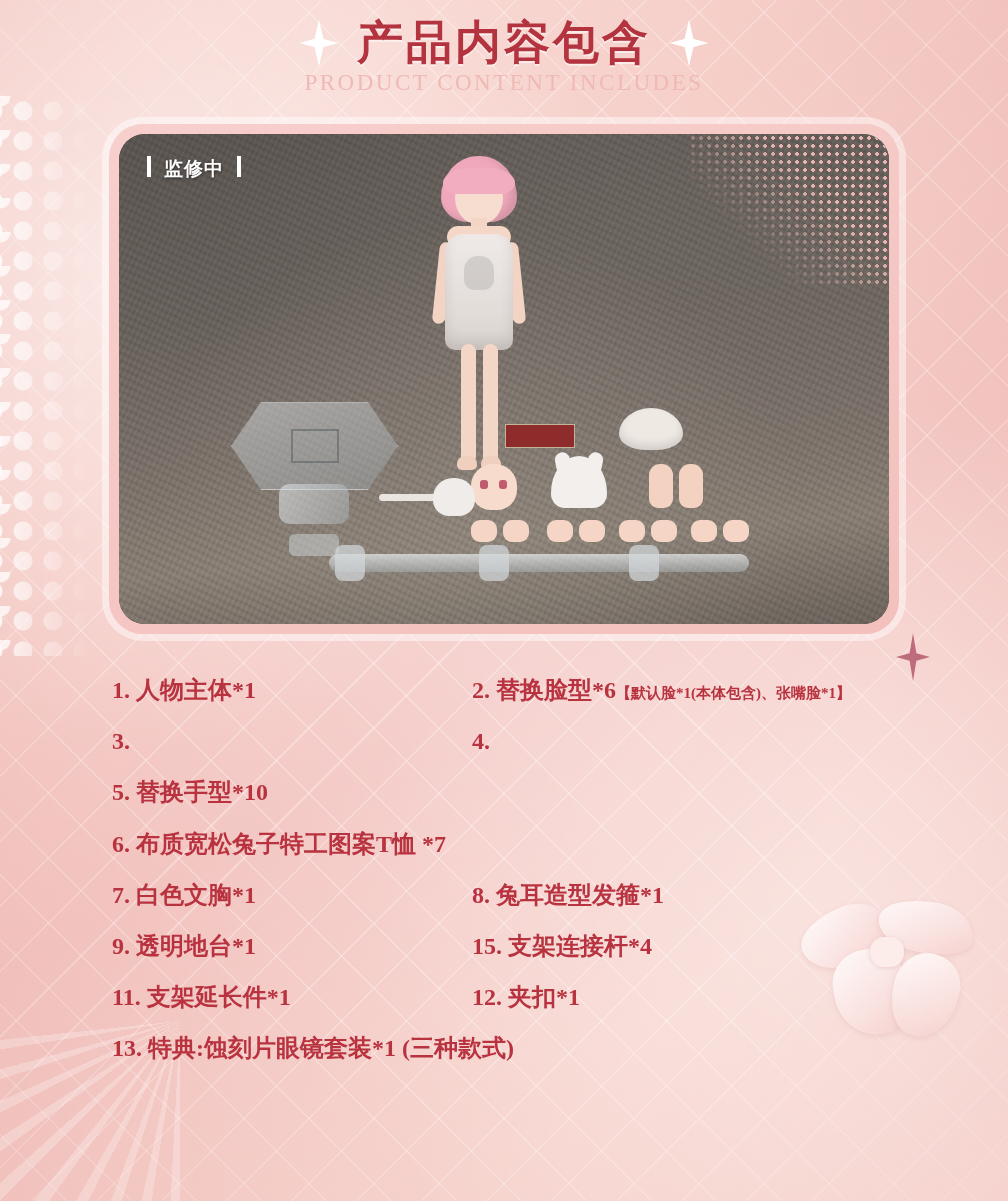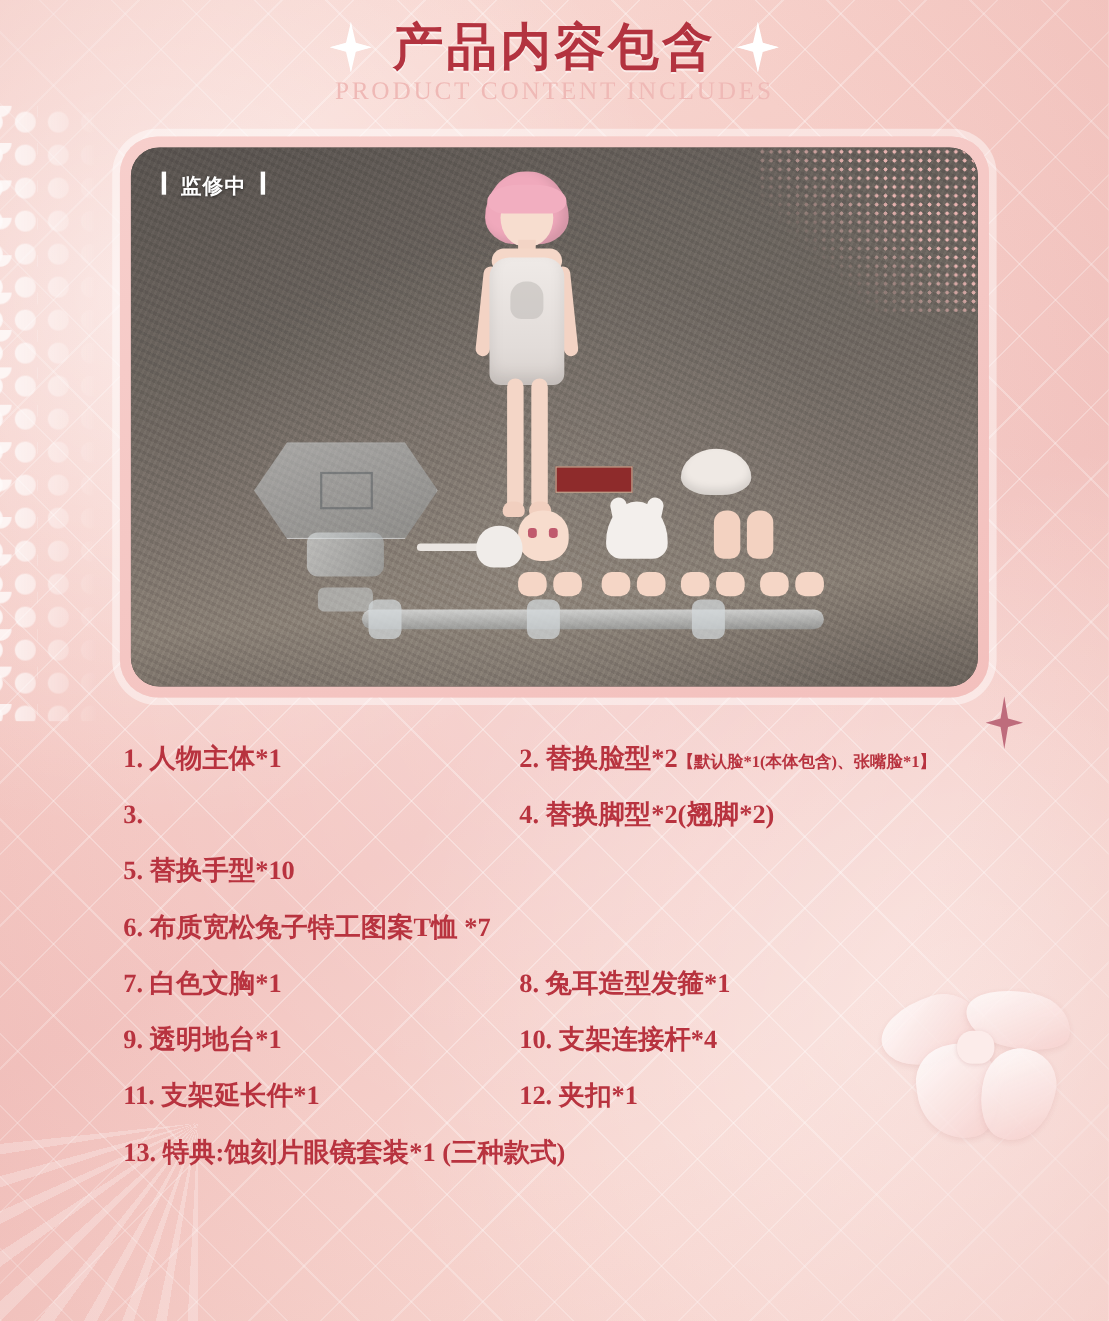--- a/index.html
+++ b/index.html
@@ -495,32 +495,31 @@
 
   <div class="list">
 
     <div class="row">
       <div class="item col-a">
         <span class="num">1.</span>
         <span>人物主体*1</span>
       </div>
       <div class="item">
         <span class="num">2.</span>
-        <span>替换脸型*2</span>
+        <span>替换脸型*6</span>
         <span class="sub">【默认脸*1(本体包含)、张嘴脸*1】</span>
       </div>
     </div>
 
     <div class="row">
       <div class="item col-a">
         <span class="num">3.</span>
       </div>
       <div class="item">
         <span class="num">4.</span>
-        <span>替换脚型*2(翘脚*2)</span>
       </div>
     </div>
 
     <div class="row single">
       <div class="item">
         <span class="num">5.</span>
         <span>替换手型*10</span>
       </div>
     </div>
 
@@ -541,21 +540,21 @@
         <span>兔耳造型发箍*1</span>
       </div>
     </div>
 
     <div class="row">
       <div class="item col-a">
         <span class="num">9.</span>
         <span>透明地台*1</span>
       </div>
       <div class="item">
-        <span class="num">10.</span>
+        <span class="num">15.</span>
         <span>支架连接杆*4</span>
       </div>
     </div>
 
     <div class="row">
       <div class="item col-a">
         <span class="num">11.</span>
         <span>支架延长件*1</span>
       </div>
       <div class="item">

